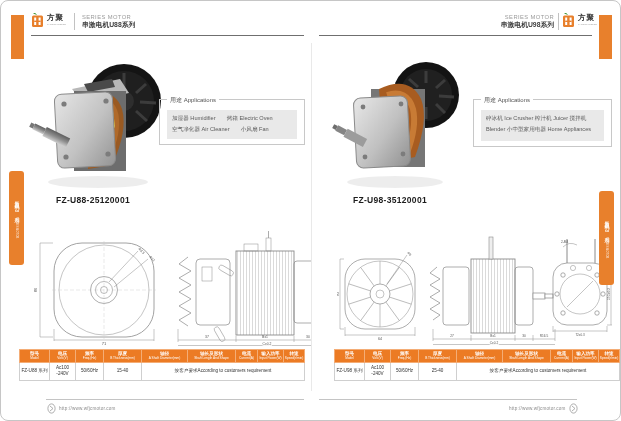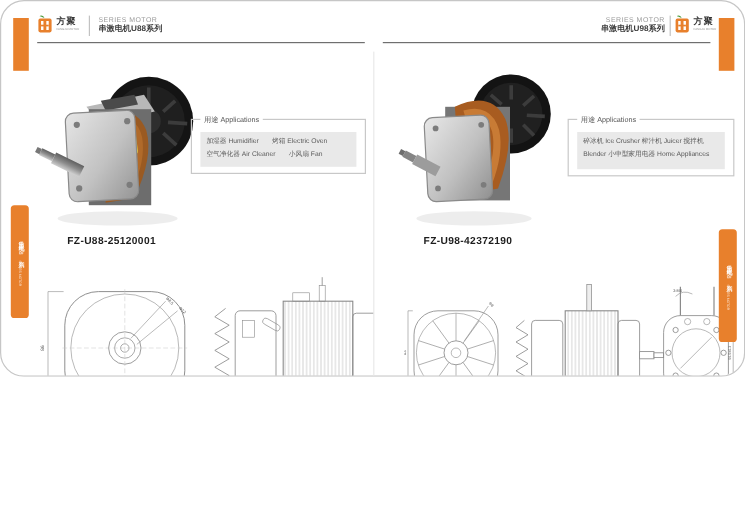--- a/index.html
+++ b/index.html
@@ -1,18 +1,18 @@
 <!DOCTYPE html>
 <html><head>
 <meta charset="utf-8">
 <style>
   html,body{margin:0;padding:0;background:#fff;}
   *{box-sizing:border-box;}
-  .sheet{position:relative;width:621px;height:314px;background:#fff;border:1px solid #c6c6c6;
-         border-radius:20px;overflow:hidden;font-family:"Liberation Sans",sans-serif;}
+  .sheet{position:relative;width:621px;height:421px;background:#fff;border:1px solid #c6c6c6;
+         border-radius:8px;overflow:hidden;font-family:"Liberation Sans",sans-serif;}
   .abs{position:absolute;}
   .obar{background:#e8802c;}
   .center-divider{left:310px;top:42px;width:1px;height:348px;background:#e9e9e9;}
   
   .hbar{top:14px;width:13px;height:44px;}
   .hbar-l{left:10px;} .hbar-r{left:598px;}
   .logo-ic{width:13px;height:16px;top:11px;}
   .logo-ic-l{left:30px;} .logo-ic-r{left:561px;}
   .logotext{top:13px;line-height:1;}
   .logotext-l{left:46px;} .logotext-r{left:577px;}
@@ -203,21 +203,21 @@
 
   <div class="abs appbox appbox-r">
     <div class="app-title">用途 Applications</div>
     <div class="app-panel">
       <div>碎冰机 Ice Crusher  榨汁机 Juicer  搅拌机</div>
       <div>Blender  小中型家用电器 Home Appliances</div>
     </div>
   </div>
 
   <div class="abs model model-l">FZ-U88-25120001</div>
-  <div class="abs model model-r">FZ-U98-42372190</div>
+  <div class="abs model model-r">FZ-U98-35120001</div>
 
   <svg class="abs draw-l" viewBox="0 0 285 118">
     <defs>
       <pattern id="hatchV" width="3" height="4" patternUnits="userSpaceOnUse">
         <path d="M1.5 0 V4" stroke="#b5b5b5" stroke-width="0.5"></path>
       </pattern>
       <rect id="slotL" x="-2.6" y="-43" width="5.2" height="16" rx="2.6" fill="none" stroke="#9a9a9a" stroke-width="0.6"></rect>
     </defs>
 
     <g stroke="#8a8a8a" fill="none" stroke-width="0.8">

